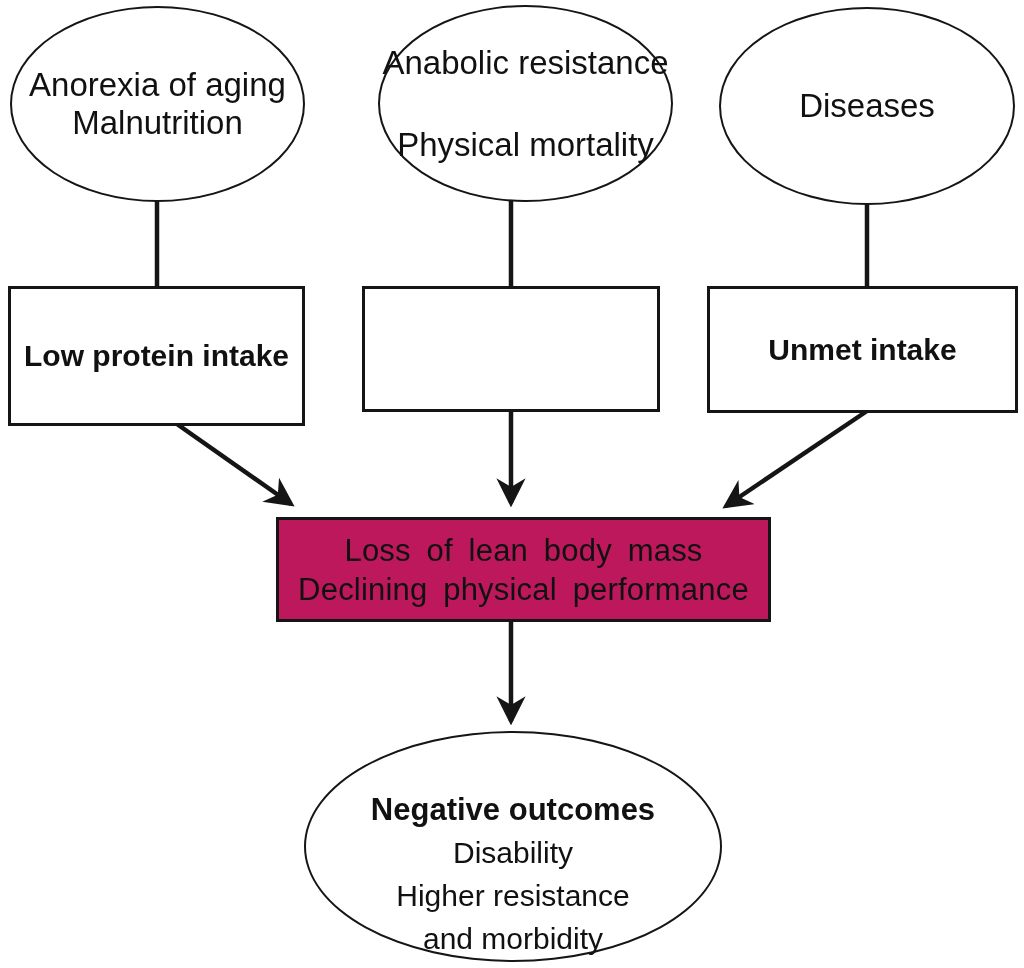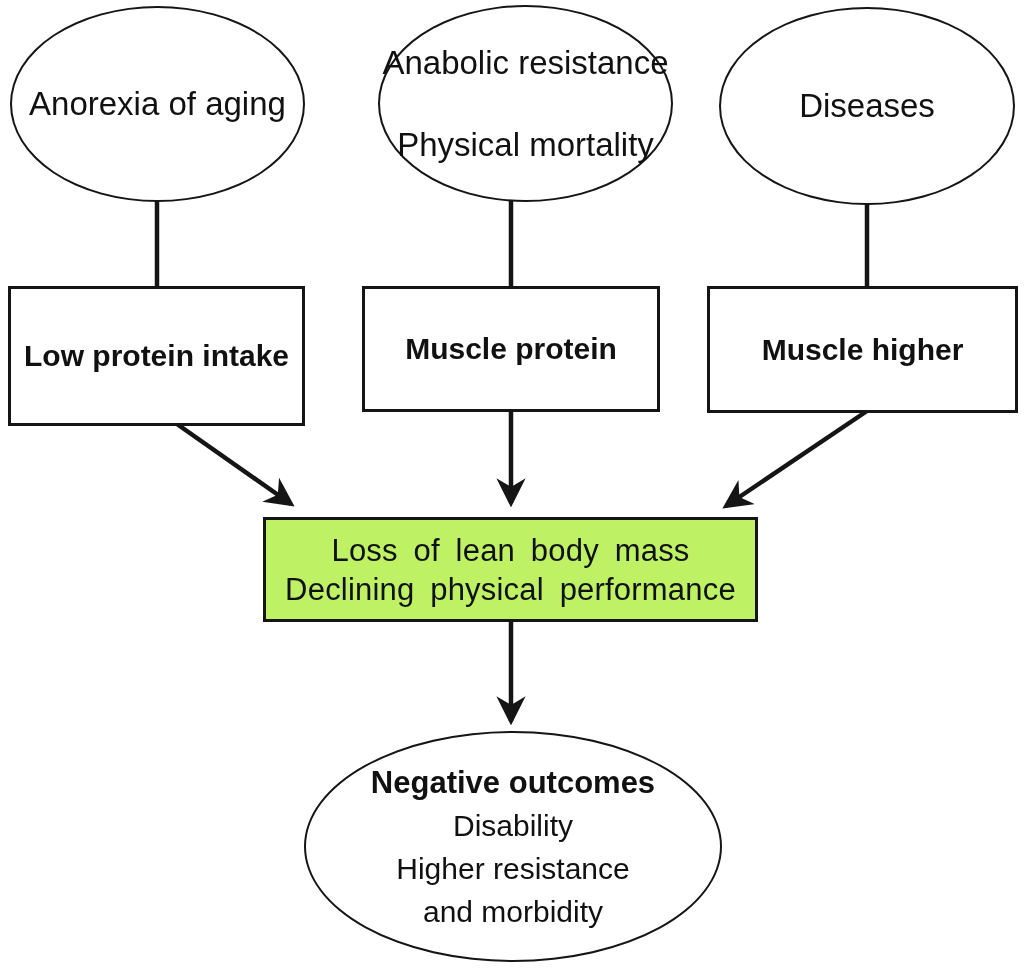--- a/index.html
+++ b/index.html
@@ -56,20 +56,21 @@
     font-size: 31px;
     line-height: 39px;
     font-weight: 400;
     word-spacing: 7px;
     letter-spacing: 0.2px;
   }
   .outcome {
     font-size: 30px;
     line-height: 43px;
     font-weight: 400;
+    justify-content: flex-end;
   }
   .outcome .outcome-title {
     font-weight: 700;
     font-size: 31px;
   }
   
   #ellipse-anorexia      { left: 10px;  top: 6px;   width: 295px; height: 196px; }
   #ellipse-anabolic      { left: 378px; top: 5px;   width: 295px; height: 197px; gap: 44px; }
   #ellipse-diseases      { left: 719px; top: 7px;   width: 296px; height: 198px; }
   #box-low-protein       { left: 8px;   top: 286px; width: 297px; height: 140px; }
@@ -96,44 +97,44 @@
 
     <line x1="157" y1="410" x2="291" y2="504" stroke="#151515" stroke-width="4.5" marker-end="url(#arrowhead)"></line>
     <line x1="511" y1="410" x2="511" y2="503" stroke="#151515" stroke-width="4.5" marker-end="url(#arrowhead)"></line>
     <line x1="867" y1="411" x2="726" y2="506" stroke="#151515" stroke-width="4.5" marker-end="url(#arrowhead)"></line>
 
     <line x1="511" y1="621" x2="511" y2="721" stroke="#151515" stroke-width="4.5" marker-end="url(#arrowhead)"></line>
   </svg>
 
   <div class="node ellipse cause" id="ellipse-anorexia">
     <div>Anorexia of aging</div>
+    <div>Malnutrition</div>
   </div>
 
   <div class="node ellipse cause" id="ellipse-anabolic">
     <div>Anabolic resistance</div>
     <div>Physical mortality</div>
   </div>
 
   <div class="node ellipse cause" id="ellipse-diseases">
     <div>Diseases</div>
   </div>
 
   <div class="node rect mech" id="box-low-protein">
     <div>Low protein intake</div>
   </div>
 
   <div class="node rect mech" id="box-dyshomeostasis">
-    <div>Muscle protein</div>
   </div>
 
   <div class="node rect mech" id="box-unmet">
-    <div>Muscle higher</div>
+    <div>Unmet intake</div>
   </div>
 
-  <div class="node rect central" id="box-central" style="background-color: #bef264;">
+  <div class="node rect central" id="box-central" style="background-color: #be185d; margin-left: 13px;">
     <div>Loss of lean body mass</div>
     <div>Declining physical performance</div>
   </div>
 
   <div class="node ellipse outcome" id="ellipse-outcomes">
     <div class="outcome-title">Negative outcomes</div>
     <div>Disability</div>
     <div>Higher resistance</div>
     <div>and morbidity</div>
   </div>

